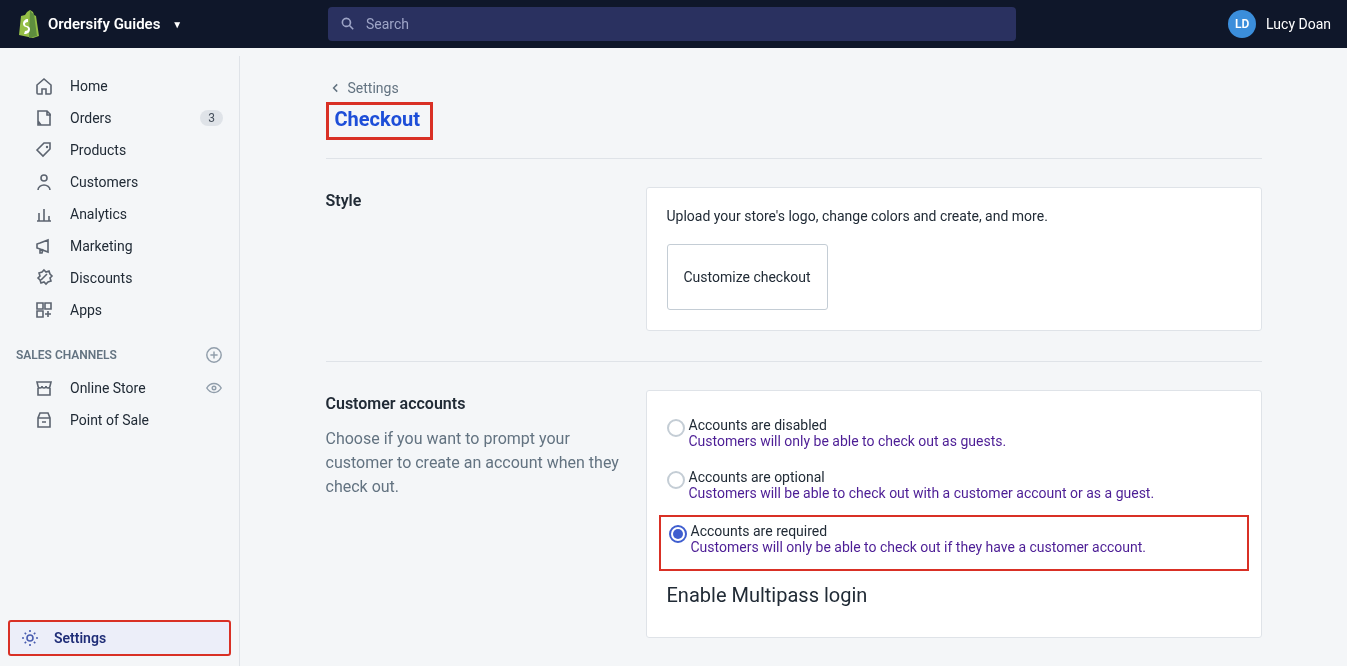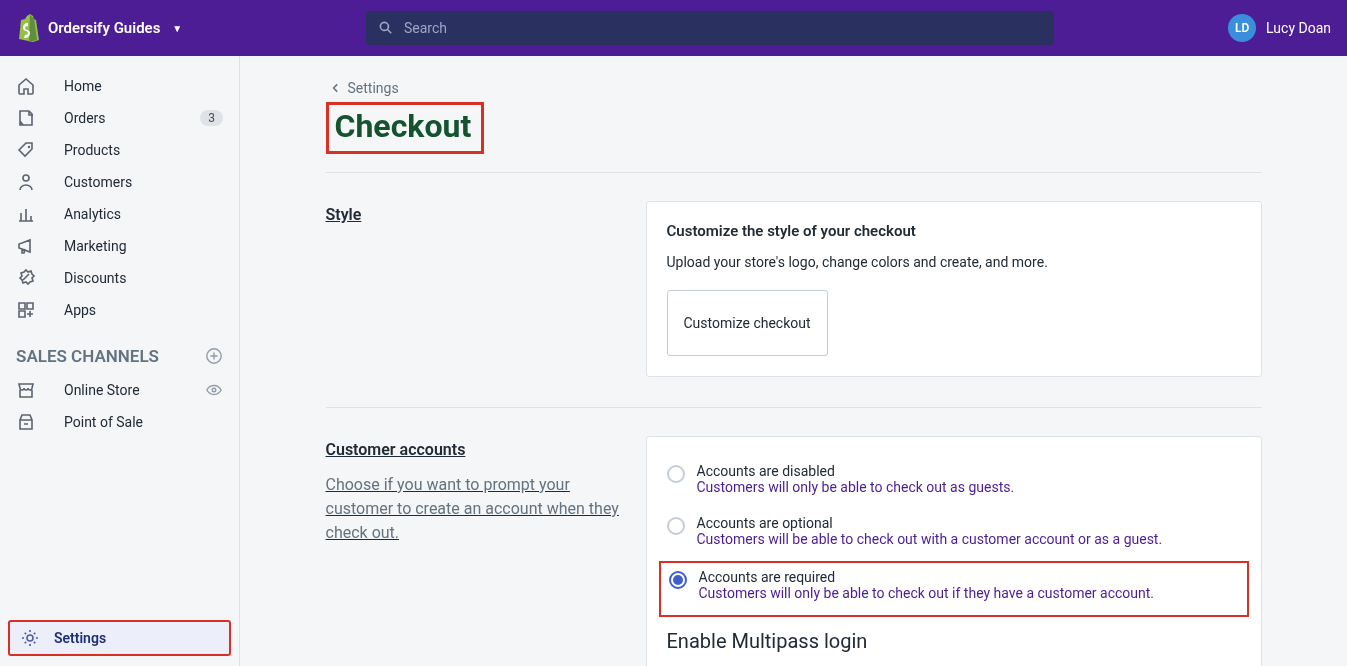--- a/index.html
+++ b/index.html
@@ -1,65 +1,65 @@
 <!DOCTYPE html>
 <html><head>
 <meta charset="utf-8">
 <style>
 * { margin: 0; padding: 0; box-sizing: border-box; font-family: -apple-system, BlinkMacSystemFont, "Segoe UI", Roboto, Helvetica, Arial, sans-serif; }
 body { background: #f4f6f8; color: #212b36; overflow: hidden; width: 1347px; height: 666px; }
 
 
-.topbar { height: 56px; background: #4c1d95; display: flex; align-items: center; padding: 4px 16px; }
+.topbar { height: 48px; background: #0f172a; display: flex; align-items: center; padding: 4px 16px; }
 .topbar-left { display: flex; align-items: center; gap: 8px; min-width: 240px; }
 .shopify-logo { width: 24px; height: 28px; }
 .store-name { color: #fff; font-weight: 600; font-size: 15px; }
 .dropdown-caret { color: #fff; font-size: 10px; margin-left: 4px; }
-.search-wrap { flex: 0 0 688px; margin-left: 110px; }
+.search-wrap { flex: 0 0 688px; margin-left: 72px; }
 .search-box { display: flex; align-items: center; background: #2a3160; border-radius: 4px; height: 34px; padding: 0 12px; }
 .search-icon { color: #9ea5c7; margin-right: 10px; }
 .search-input { background: transparent; border: none; outline: none; color: #c9cde3; font-size: 14px; flex: 1; }
 .search-input::placeholder { color: #9ea5c7; }
 .topbar-right { margin-left: auto; display: flex; align-items: center; gap: 10px; }
 .avatar { width: 28px; height: 28px; border-radius: 50%; background: #3b8edb; color: #fff; display: flex; align-items: center; justify-content: center; font-size: 12px; font-weight: 600; margin-left: 44px; }
 .username { color: #fff; font-size: 14px; }
 
 
 .sidebar { position: absolute; top: 56px; left: 0; bottom: 0; width: 240px; background: #f4f6f8; border-right: 1px solid #dfe3e8; padding-top: 14px; }
 .nav-list { list-style: none; }
-.nav-item { display: flex; align-items: center; height: 32px; padding: 0 16px; cursor: pointer; font-size: 14px; color: #212b36; gap: 28px; }
+.nav-item { display: flex; align-items: center; height: 32px; padding: 0 16px; cursor: pointer; font-size: 14px; color: #212b36; gap: 16px; margin-left: 18px; }
 .nav-item .icon { width: 20px; height: 20px; color: #5c6470; display: flex; align-items: center; justify-content: center; }
 .nav-item .label { flex: 1; }
 .nav-badge { background: #dfe3e8; color: #454f5b; border-radius: 10px; font-size: 12px; padding: 1px 8px; }
-.nav-section-title { font-size: 17px; font-weight: 600; color: #637381; padding: 20px 16px 8px; display: flex; align-items: center; justify-content: space-between; }
+.nav-section-title { font-size: 12px; font-weight: 600; color: #637381; padding: 20px 16px 8px; display: flex; align-items: center; justify-content: space-between; }
 .nav-section-title .plus-icon { color: #919eab; }
 .nav-item .eye-icon { color: #919eab; }
 .sidebar-bottom { position: absolute; bottom: 10px; left: 8px; right: 8px; }
 .settings-item { display: flex; align-items: center; height: 36px; padding: 0 10px; gap: 14px; font-weight: 600; color: #202e78; background: #eceef9; border-radius: 3px; border: 2px solid #d93025; cursor: pointer; font-size: 14px; }
 .settings-item .icon { color: #4a5db0; }
 
 
 .main { position: absolute; top: 56px; left: 240px; right: 0; bottom: 0; overflow-y: auto; }
 .main-inner { max-width: 936px; margin: 0 auto; padding: 24px 0 40px; }
 .breadcrumb { display: flex; align-items: center; gap: 6px; color: #637381; font-size: 14px; margin-bottom: 6px; margin-left: 4px; cursor: pointer; }
 .page-title-box { border: 3px solid #d93025; display: inline-block; padding: 2px 10px 6px 6px; margin-bottom: 18px; }
-.page-title { font-size: 32px; font-weight: 700; color: #14532d; }
+.page-title { font-size: 20px; font-weight: 700; color: #1d4ed8; }
 .divider { border-top: 1px solid #dfe3e8; margin-bottom: 28px; }
 
 .section-row { display: flex; gap: 20px; margin-bottom: 30px; }
-.section-left { flex: 0 0 300px; padding-top: 4px; text-decoration: underline; }
+.section-left { flex: 0 0 300px; padding-top: 4px; }
 .section-title { font-size: 16px; font-weight: 600; color: #212b36; margin-bottom: 14px; }
 .section-desc { font-size: 16px; color: #637381; line-height: 1.5; }
 .section-card { flex: 1; background: #fff; border: 1px solid #dfe3e8; border-radius: 3px; padding: 20px 20px; }
 .card-heading { font-size: 15px; font-weight: 600; margin-bottom: 14px; }
 .card-text { font-size: 14px; color: #212b36; margin-bottom: 20px; }
 .btn { display: inline-block; padding: 24px 16px; border: 1px solid #c4cdd5; border-radius: 3px; background: #fff; font-size: 14px; cursor: pointer; color: #212b36; }
 
 .radio-group { display: flex; flex-direction: column; }
-.radio-row { display: flex; gap: 12px; padding: 6px 0 14px; }
+.radio-row { display: flex; gap: 4px; padding: 6px 0 14px; }
 .radio-row.highlighted { border: 2px solid #d93025; margin: 0 -8px; padding: 6px 8px 14px; }
 .radio-circle { width: 18px; height: 18px; border: 2px solid #c4cdd5; border-radius: 50%; flex-shrink: 0; margin-top: 2px; position: relative; }
 .radio-circle.checked { border-color: #3f5ecf; }
 .radio-circle.checked::after { content: ''; position: absolute; top: 2px; left: 2px; width: 10px; height: 10px; background: #3f5ecf; border-radius: 50%; }
 .radio-label { font-size: 14px; color: #212b36; }
 .radio-desc { font-size: 14px; color: #4c1d95; }
 .subheading { font-size: 20px; color: #212b36; margin: 12px 0 10px; }
 .link { text-decoration: underline; cursor: pointer; }
 
 svg { display: block; }
@@ -221,21 +221,20 @@
       <h1 class="page-title">Checkout</h1>
     </div>
     <div class="divider"></div>
 
     
     <div class="section-row">
       <div class="section-left">
         <div class="section-title">Style</div>
       </div>
       <div class="section-card">
-        <div class="card-heading">Customize the style of your checkout</div>
         <div class="card-text">Upload your store's logo, change colors and create, and more.</div>
         <button class="btn">Customize checkout</button>
       </div>
     </div>
 
     <div class="divider"></div>
 
     
     <div class="section-row">
       <div class="section-left">

